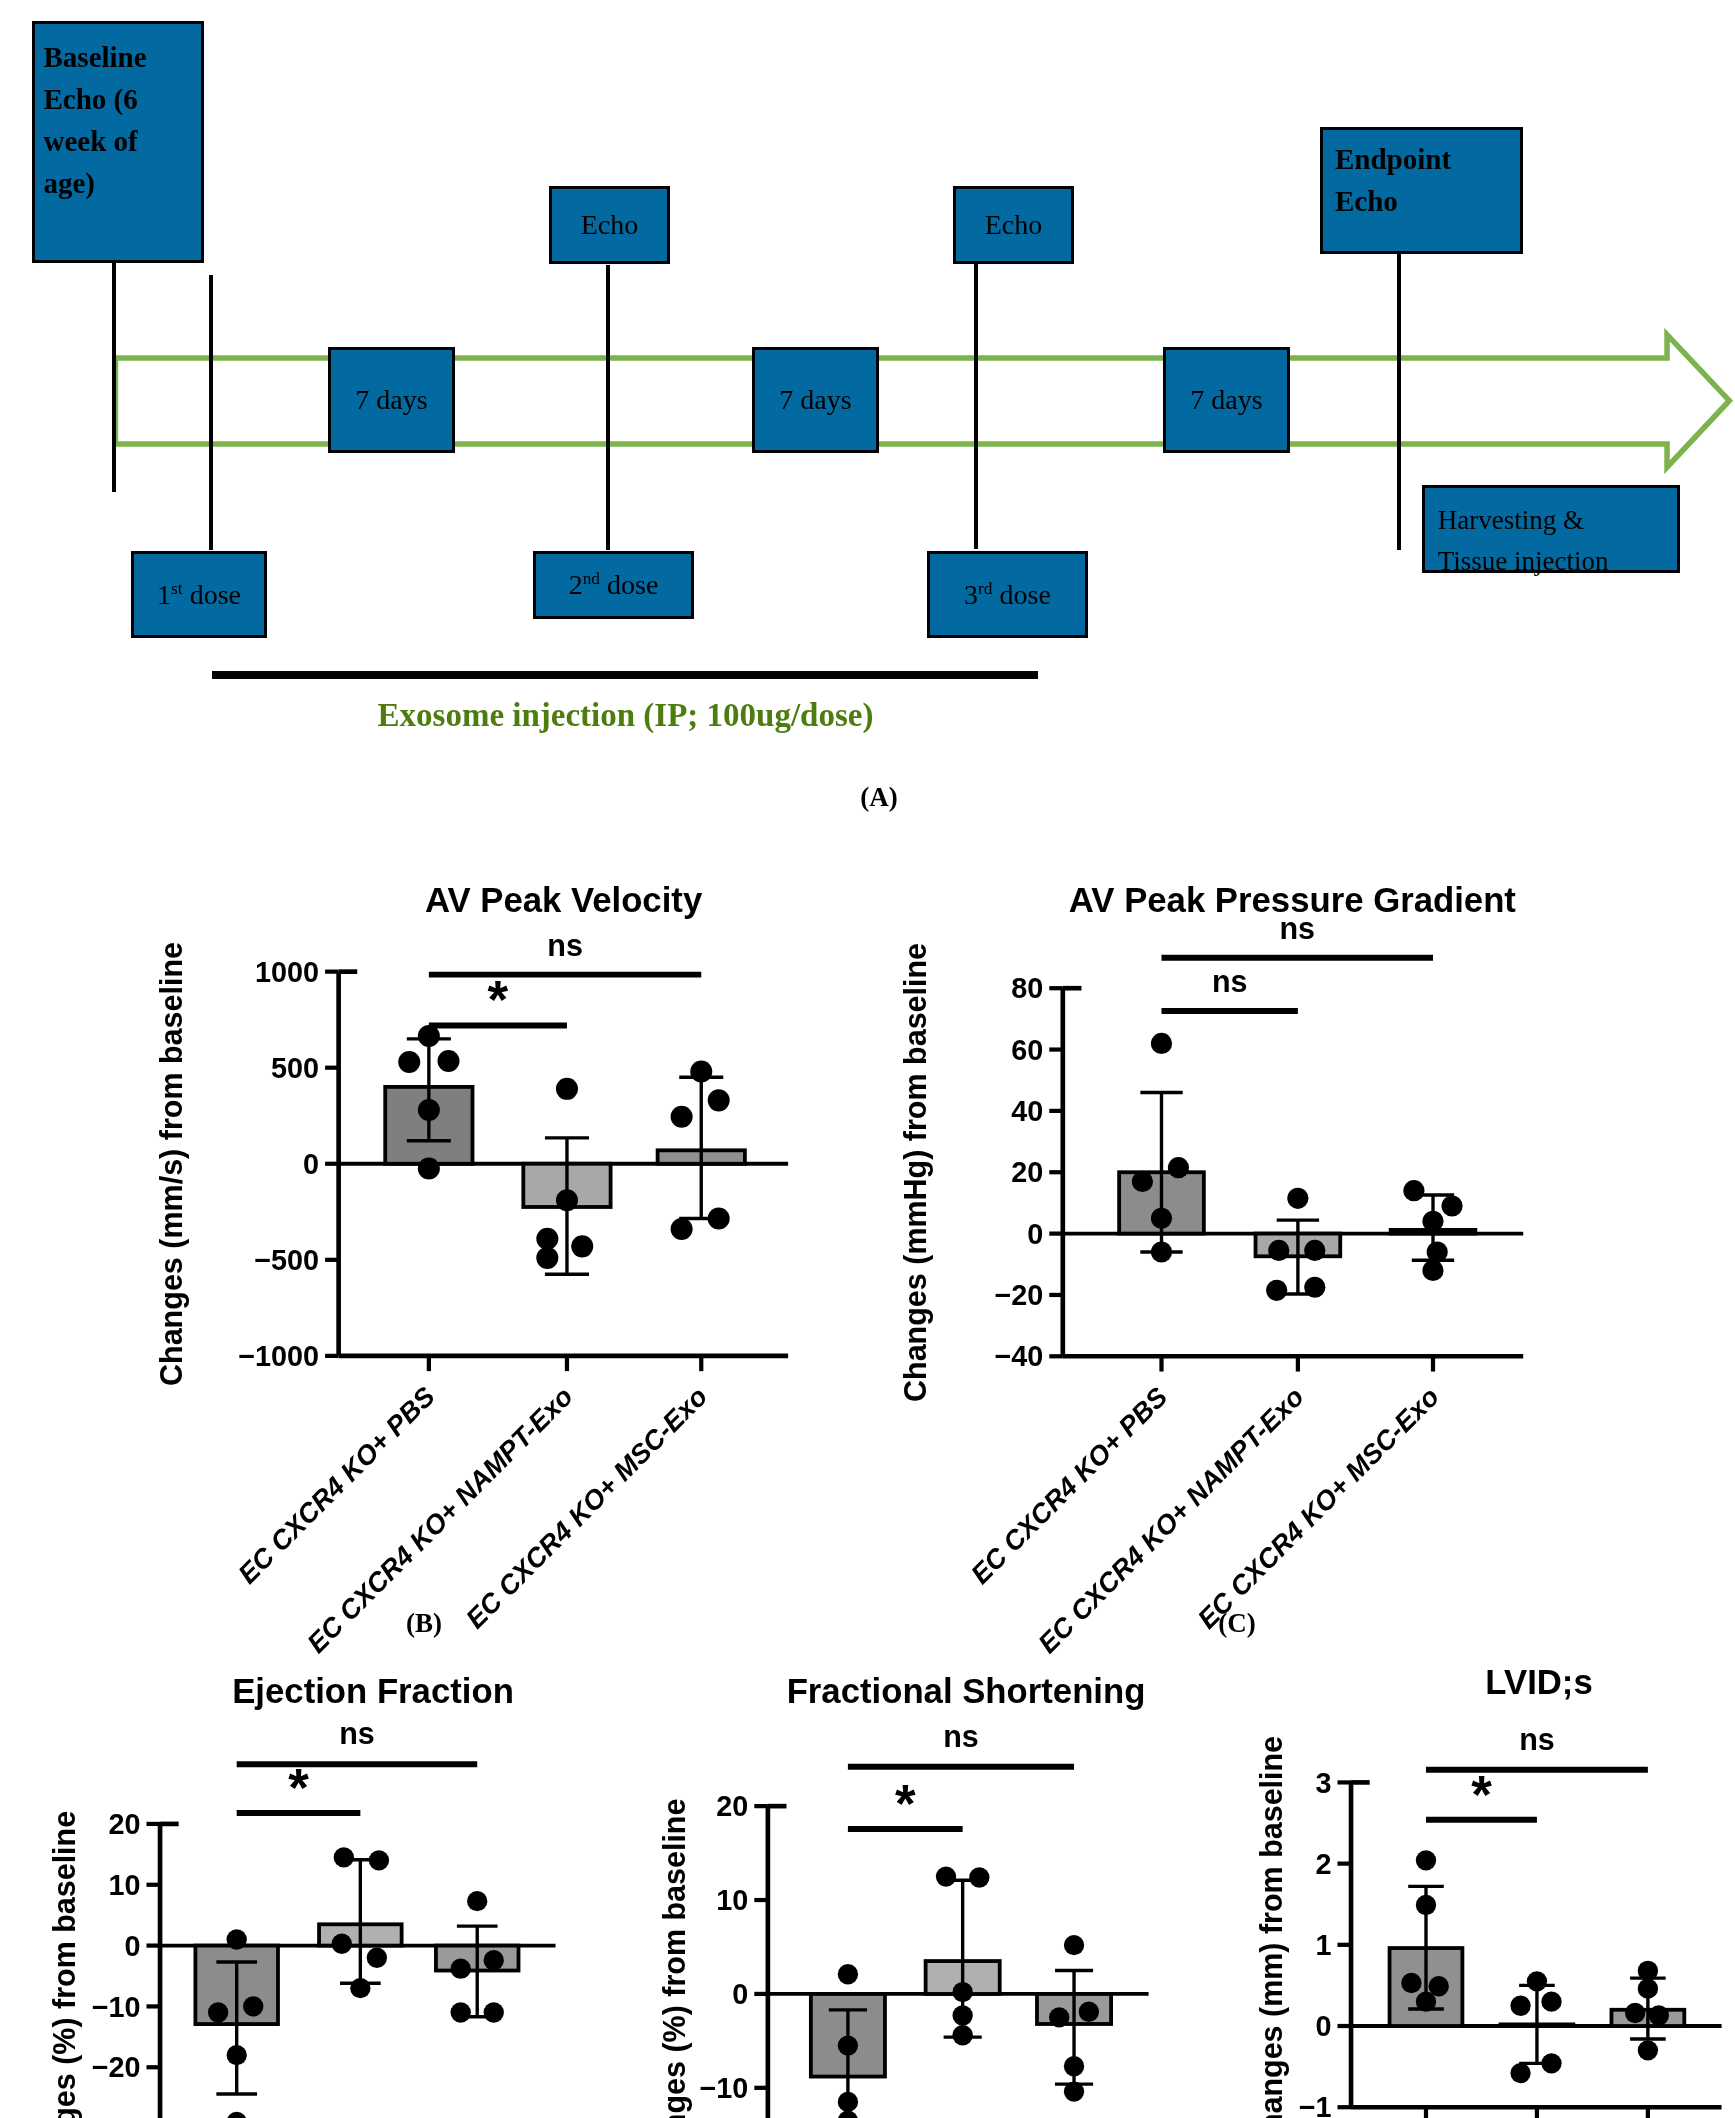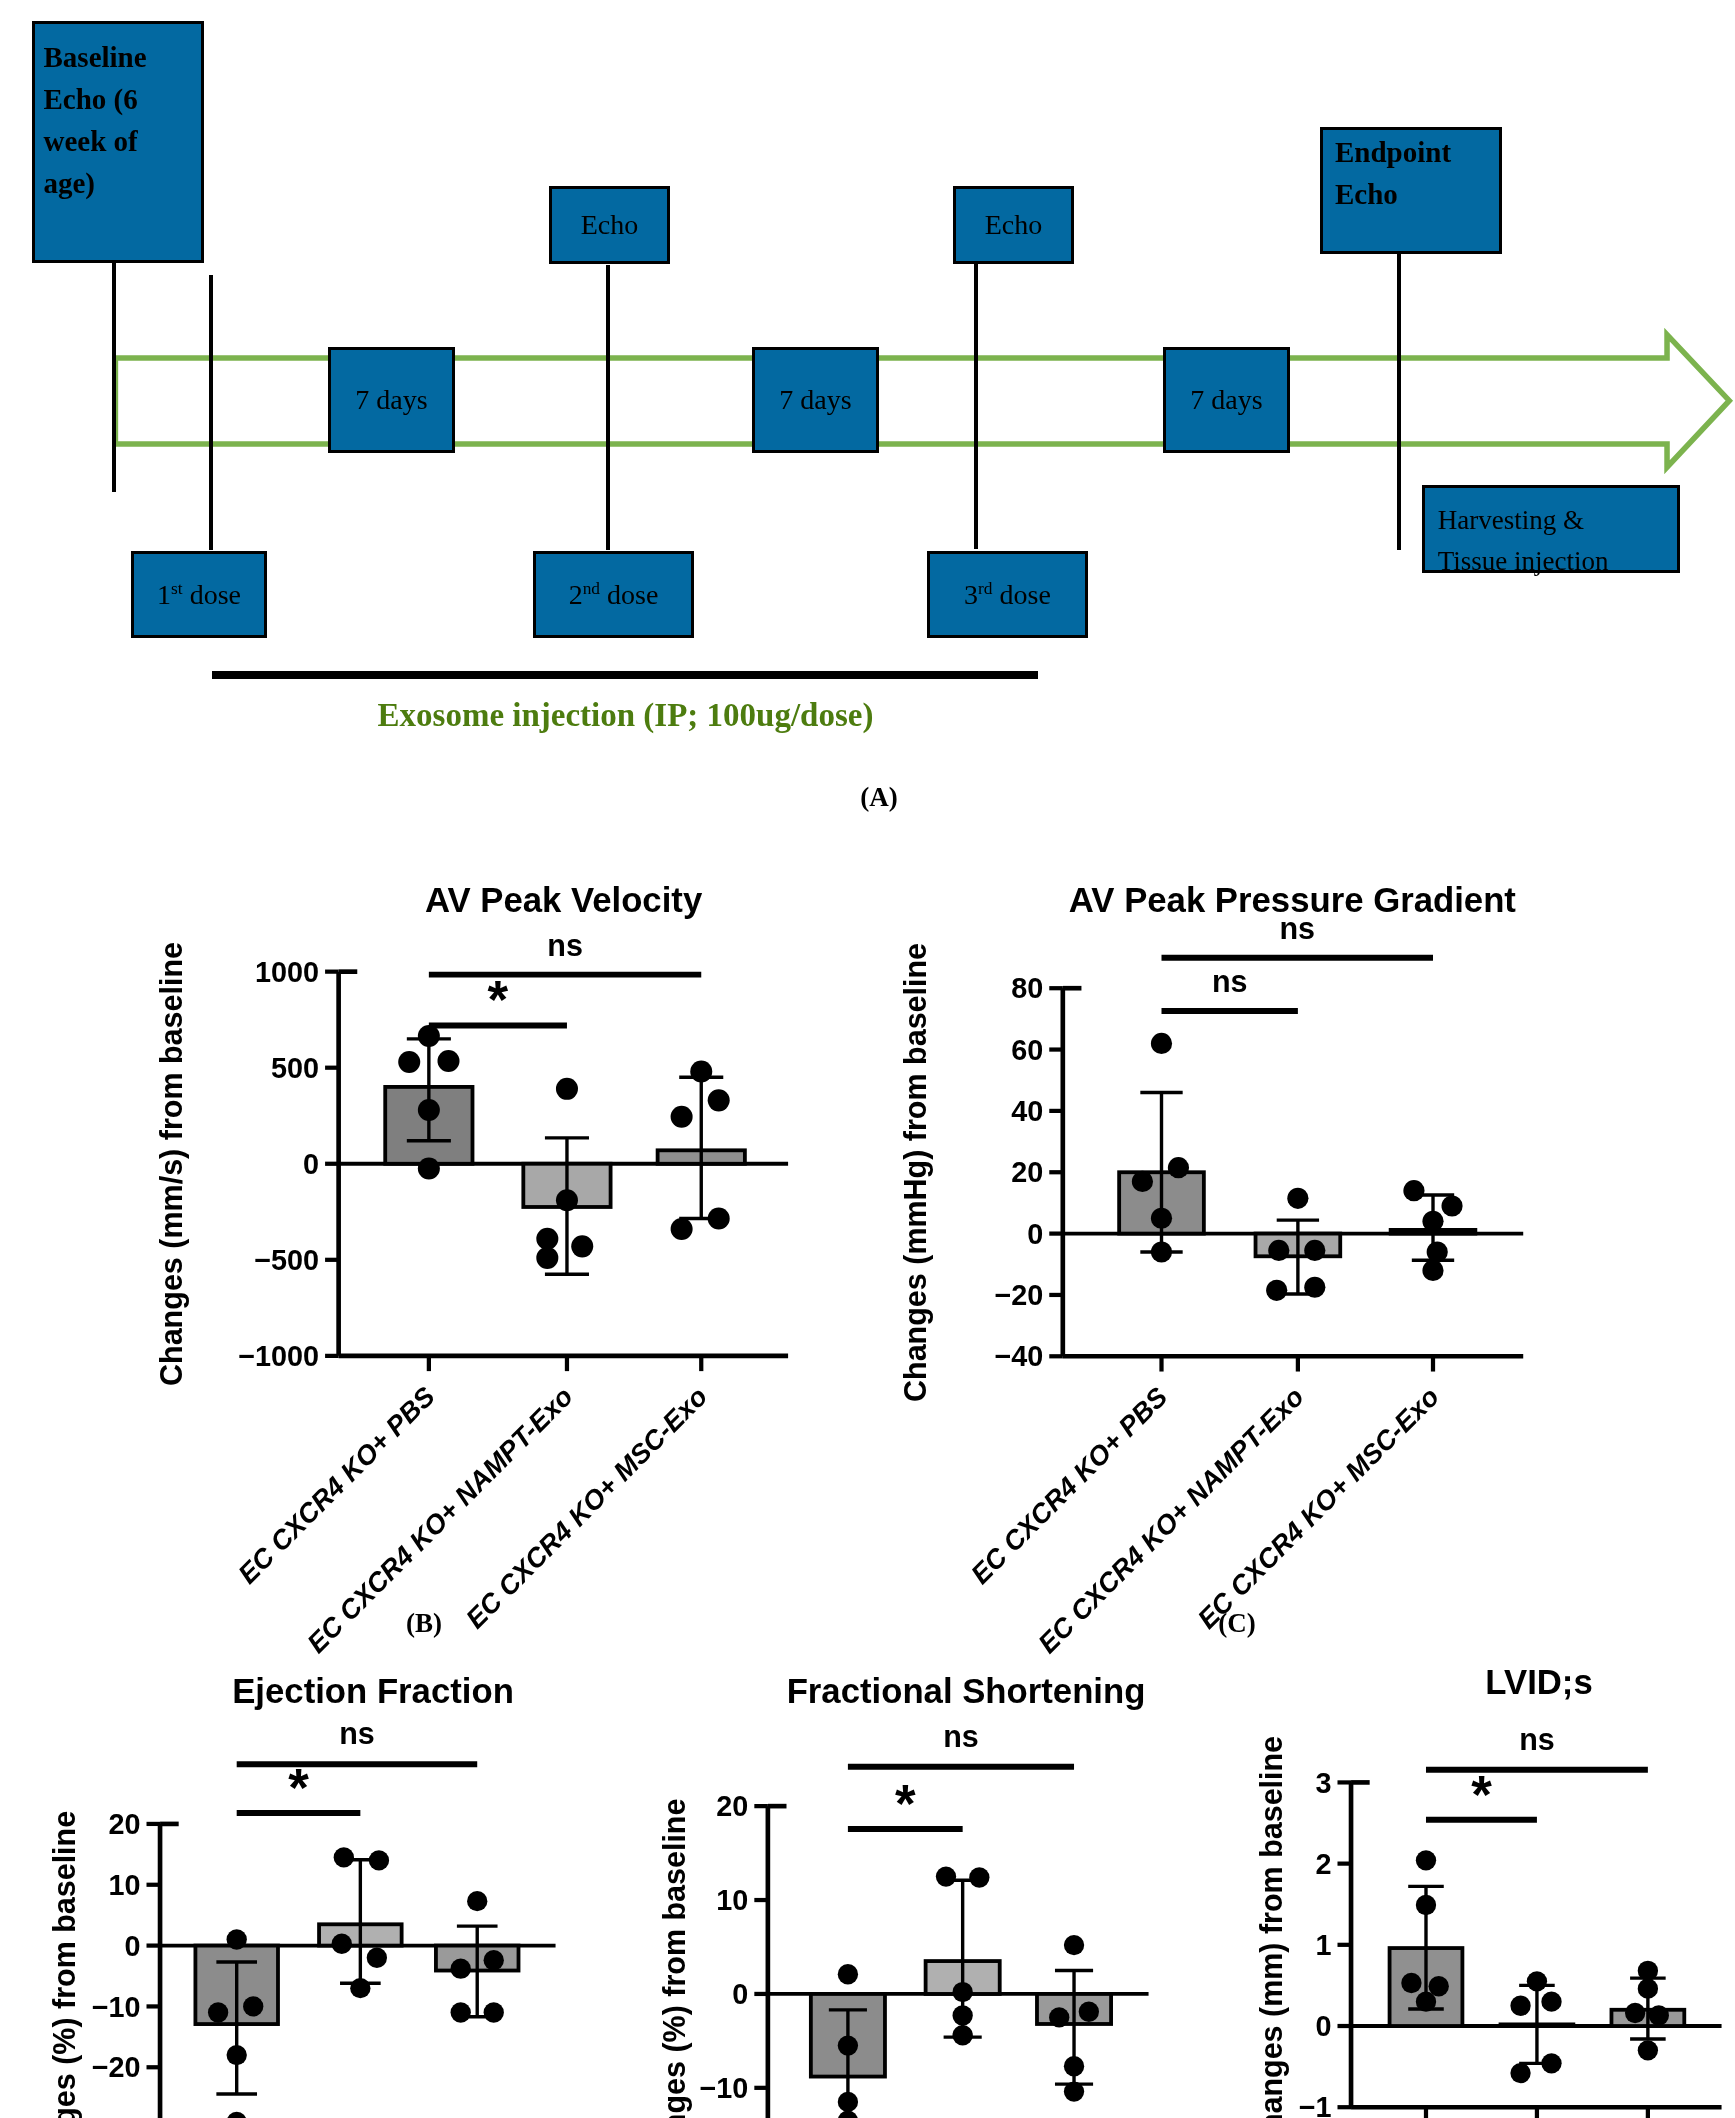--- a/index.html
+++ b/index.html
@@ -46,38 +46,38 @@
   </div>
 
   <div class="tlbox center" style="left:549px;top:186px;width:121px;height:78px;font-size:28px;">
     <span>Echo</span>
   </div>
 
   <div class="tlbox center" style="left:953px;top:186px;width:121px;height:78px;font-size:28px;">
     <span>Echo</span>
   </div>
 
-  <div class="tlbox bold" style="left:1320px;top:127px;width:182px;height:127px;padding:1px 12px;font-size:29px;line-height:1.45;">
+  <div class="tlbox bold" style="left:1320px;top:127px;width:203px;height:127px;padding:8px 12px;font-size:29px;line-height:1.45;">
     <span>Endpoint Echo</span>
   </div>
 
   <div class="tlbox center" style="left:328px;top:347px;width:127px;height:106px;font-size:28px;">
     <span>7 days</span>
   </div>
   <div class="tlbox center" style="left:752px;top:347px;width:127px;height:106px;font-size:28px;">
     <span>7 days</span>
   </div>
   <div class="tlbox center" style="left:1163px;top:347px;width:127px;height:106px;font-size:28px;">
     <span>7 days</span>
   </div>
 
   <div class="tlbox center" style="left:131px;top:551px;width:136px;height:87px;font-size:28px;">
     <span><span>1</span><span class="sup">st</span>&nbsp;<span>dose</span></span>
   </div>
-  <div class="tlbox center" style="left:533px;top:551px;width:161px;height:87px;font-size:28px;">
+  <div class="tlbox center" style="left:533px;top:551px;width:161px;height:68px;font-size:28px;">
     <span><span>2</span><span class="sup">nd</span>&nbsp;<span>dose</span></span>
   </div>
   <div class="tlbox center" style="left:896px;top:551px;width:161px;height:87px;font-size:28px;margin-left:31px;">
     <span><span>3</span><span class="sup">rd</span>&nbsp;<span>dose</span></span>
   </div>
 
   <div class="tlbox" style="left:1422px;top:485px;width:258px;height:88px;padding:12px 12.7px;font-size:27px;line-height:1.5;">
     <div>Harvesting &amp;</div>
     <div>Tissue injection</div>
   </div>

